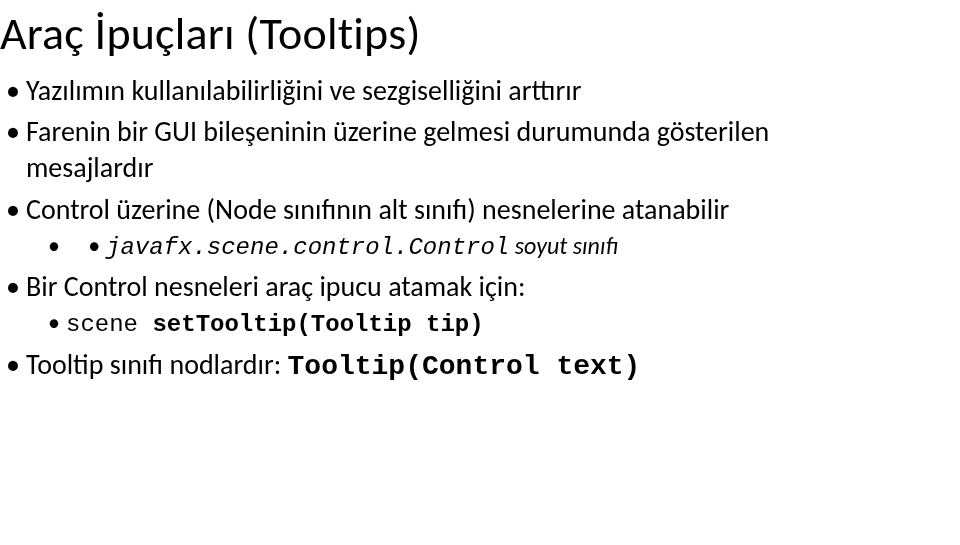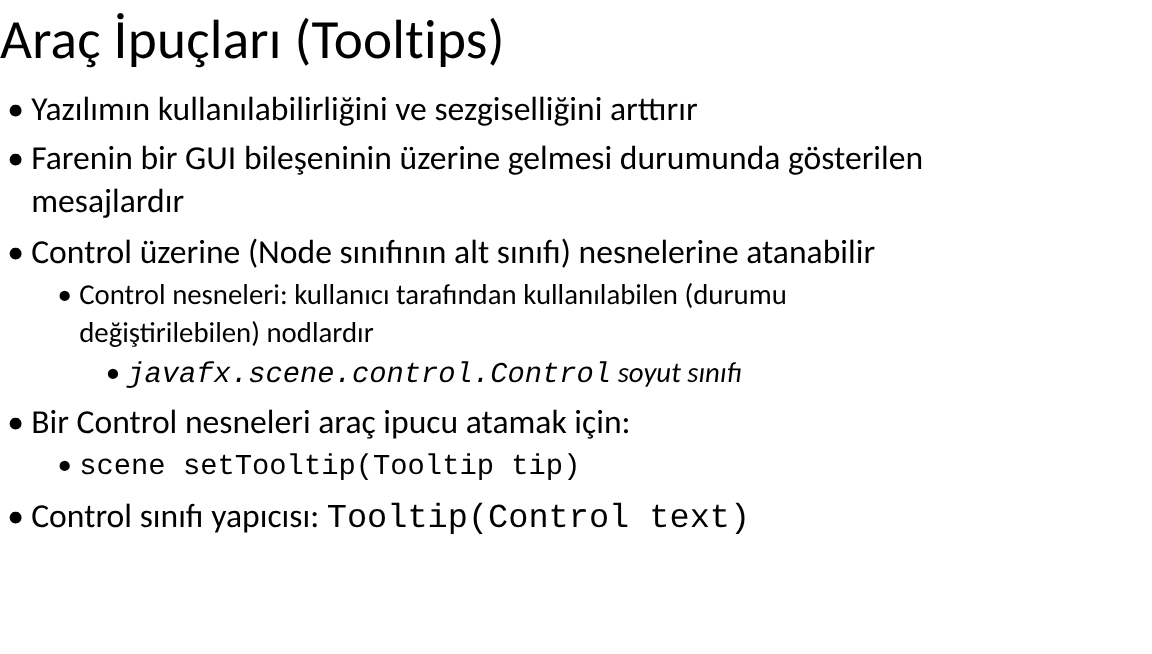--- a/index.html
+++ b/index.html
@@ -86,21 +86,21 @@
     position: absolute;
     left: 0;
     top: 0;
     font-size: 24px;
     line-height: 1.3;
   }
   .mono {
     font-family: "Courier New", Courier, monospace;
   }
   .bold {
-    font-weight: 400;
+    font-weight: 700;
   }
 </style>
 </head>
 <body>
 
 <div class="slide">
 
   <h1 class="title">Araç İpuçları (Tooltips)</h1>
 
   <ul class="lvl1">
@@ -111,37 +111,36 @@
 
     <li>
       <span>Farenin bir GUI bileşeninin üzerine gelmesi durumunda gösterilen mesajlardır</span>
     </li>
 
 
     <li>
       <span>Control üzerine (Node sınıfının alt sınıfı) nesnelerine atanabilir</span>
       <ul class="lvl2">
         <li>
-          <span>Control nesneleri: kullanıcı tarafından kullanılabilen (durumu değiştirilebilen) nodlardır</span>
           <ul class="lvl3">
             <li>
               <span class="mono">javafx.scene.control.Control</span><span> soyut sınıfı</span>
             </li>
           </ul>
         </li>
       </ul>
     </li>
 
     <li>
       <span>Bir Control nesneleri araç ipucu atamak için:</span>
       <ul class="lvl2">
         <li>
           <span class="mono">scene </span><span class="mono bold">setTooltip(Tooltip tip)</span>
         </li>
       </ul>
     </li>
 
     <li>
-      <span>Control sınıfı yapıcısı: </span><span class="mono bold">Tooltip(Control text)</span>
+      <span>Tooltip sınıfı nodlardır: </span><span class="mono bold">Tooltip(Control text)</span>
     </li>
 
   </ul>
 </div>
 
 </body></html>

